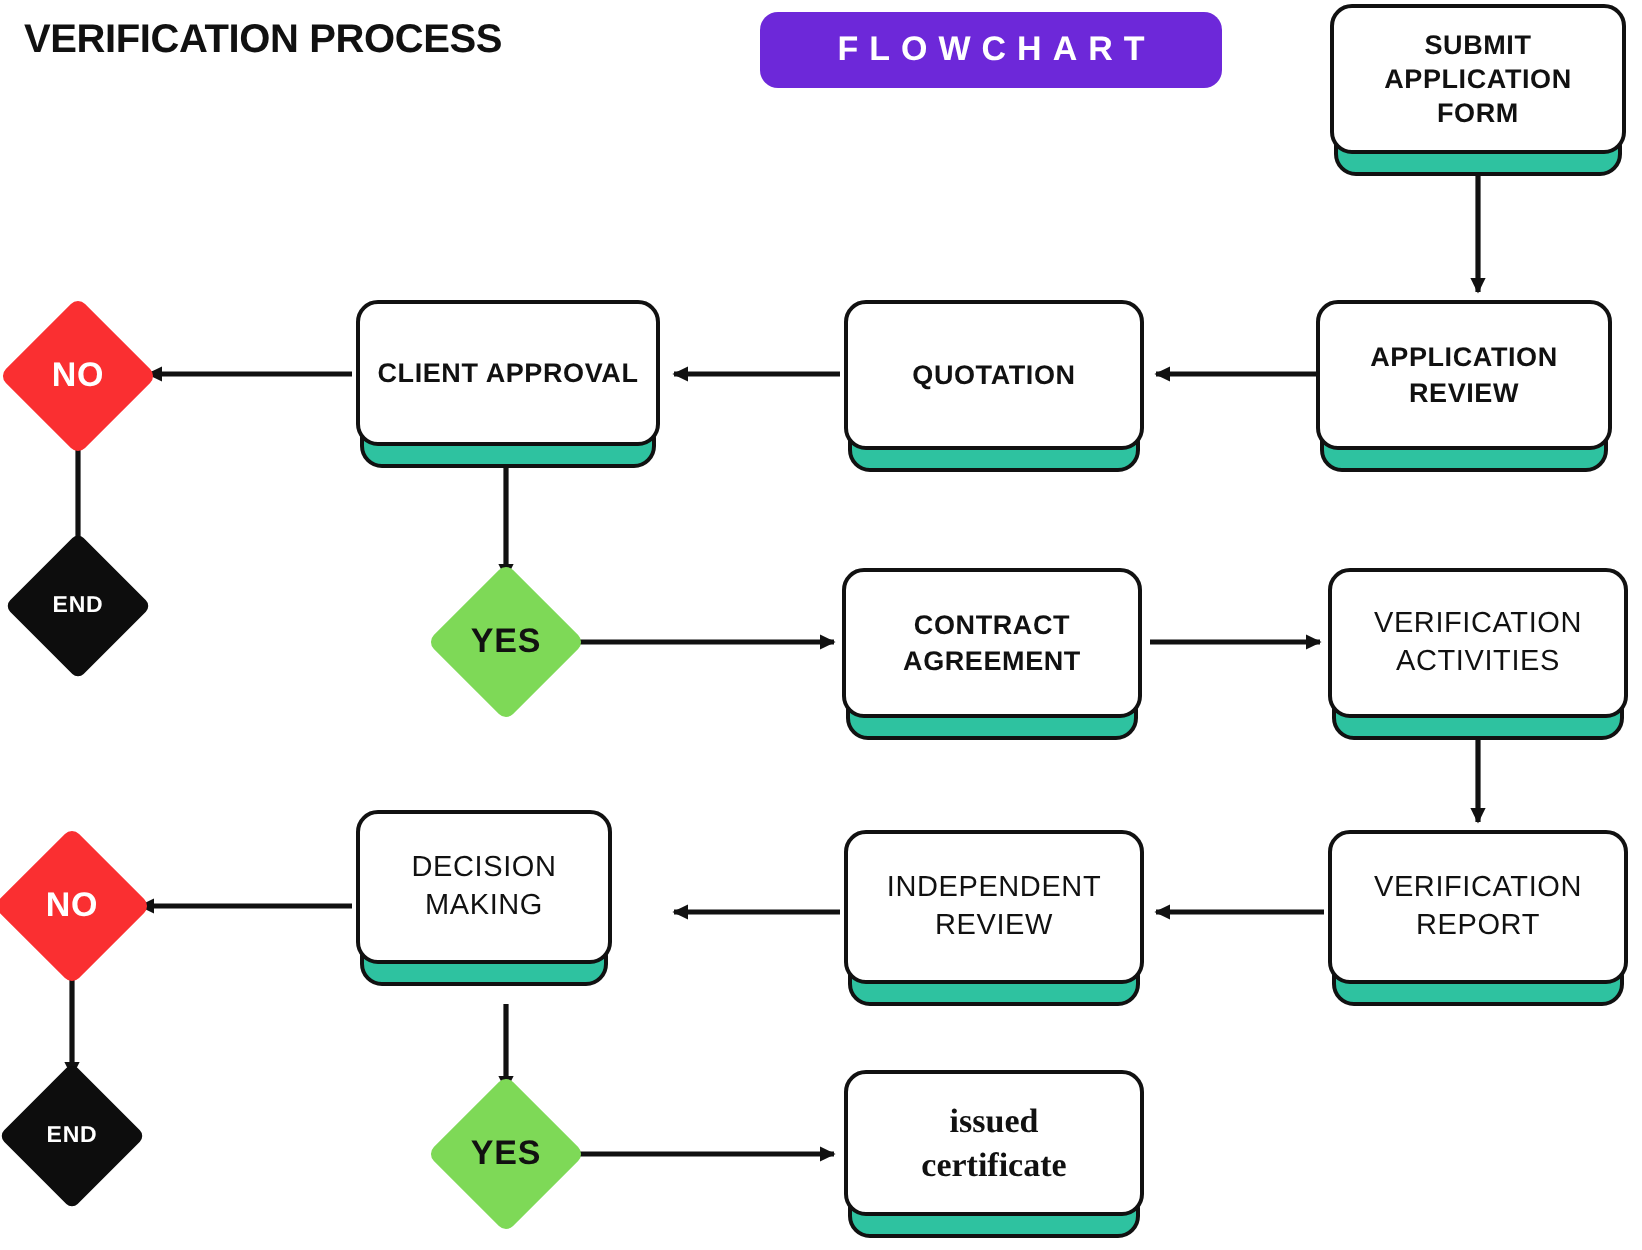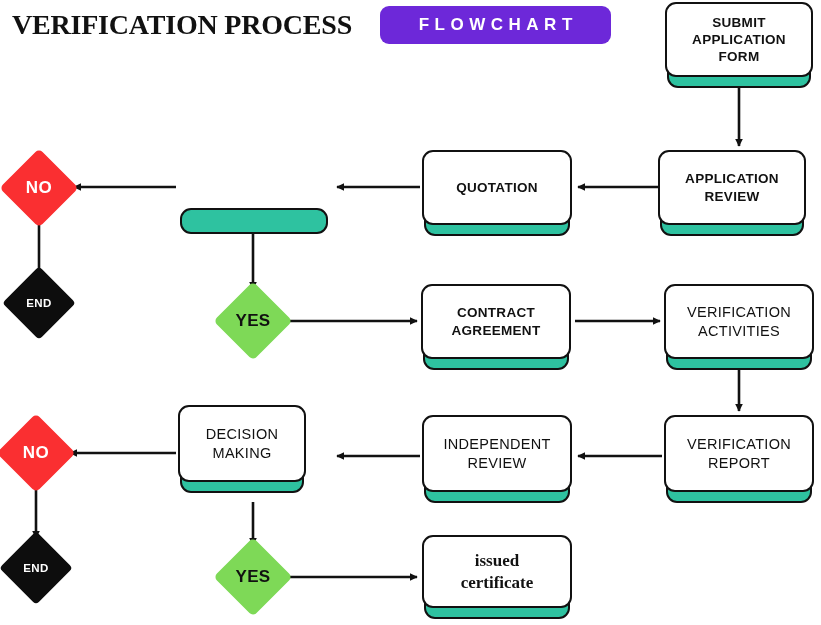--- a/index.html
+++ b/index.html
@@ -19,26 +19,26 @@
     position: absolute;
     inset: 0;
     width: 821px;
     height: 625px;
   }
   
   .title {
     position: absolute;
     left: 12px;
     top: 9px;
-    font-size: 28px;
+    font-size: 20px;
     font-weight: 700;
     letter-spacing: -0.2px;
     color: #111111;
     white-space: nowrap;
-    font-family: Liberation Serif, serif;
+    font-family: Liberation Sans, sans-serif;
   }
   .badge {
     position: absolute;
     left: 380px;
     top: 6px;
     width: 231px;
     height: 38px;
     border-radius: 9px;
     background: #6d28d9;
     color: #ffffff;
@@ -186,20 +186,21 @@
   <div class="face bold">APPLICATION<br>REVIEW</div>
 </div>
 
 <div class="node" style="left:422px; top:150px; width:150px; height:86px;">
   <div class="shadowbar"></div>
   <div class="face bold">QUOTATION</div>
 </div>
 
 <div class="node" style="left:178px; top:150px; width:152px; height:84px;">
   <div class="shadowbar"></div>
+  <div class="face bold">CLIENT APPROVAL</div>
 </div>
 
 <div class="node" style="left:421px; top:284px; width:150px; height:86px;">
   <div class="shadowbar"></div>
   <div class="face bold">CONTRACT<br>AGREEMENT</div>
 </div>
 
 <div class="node" style="left:664px; top:284px; width:150px; height:86px;">
   <div class="shadowbar"></div>
   <div class="face light">VERIFICATION<br>ACTIVITIES</div>

